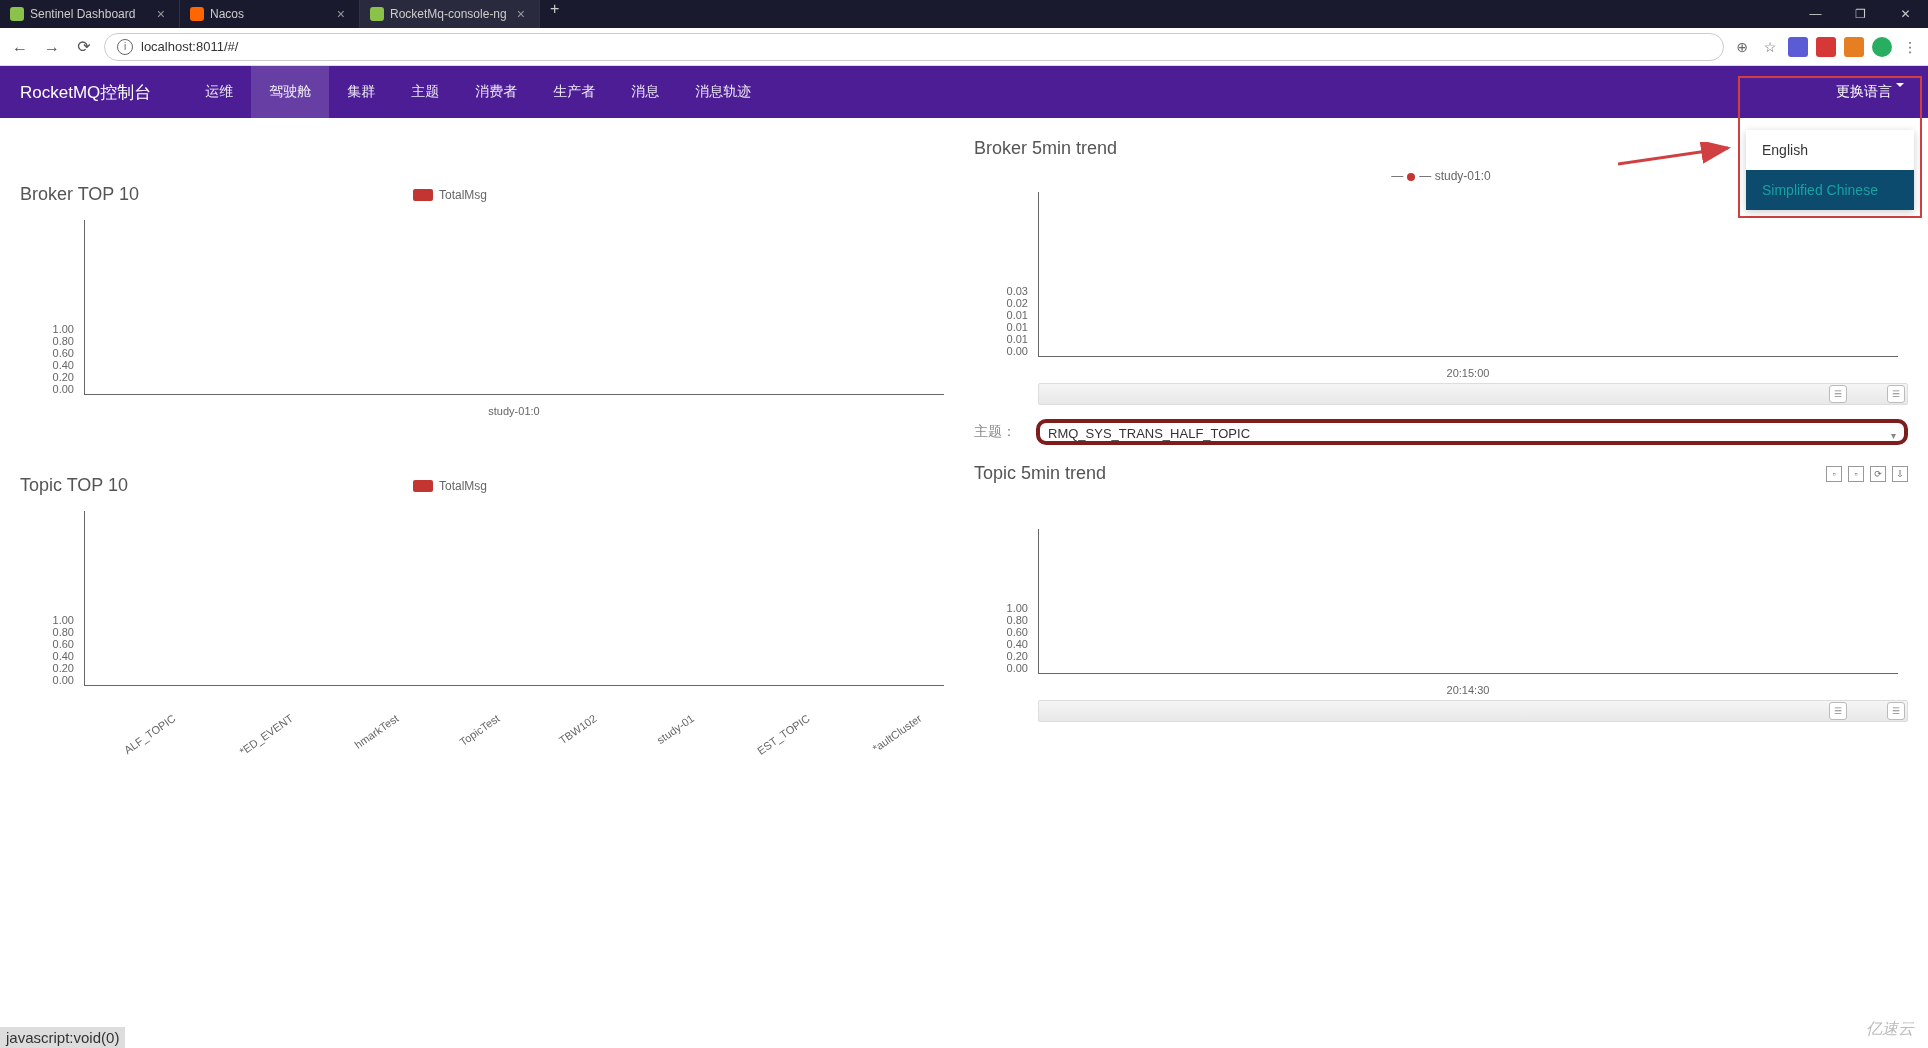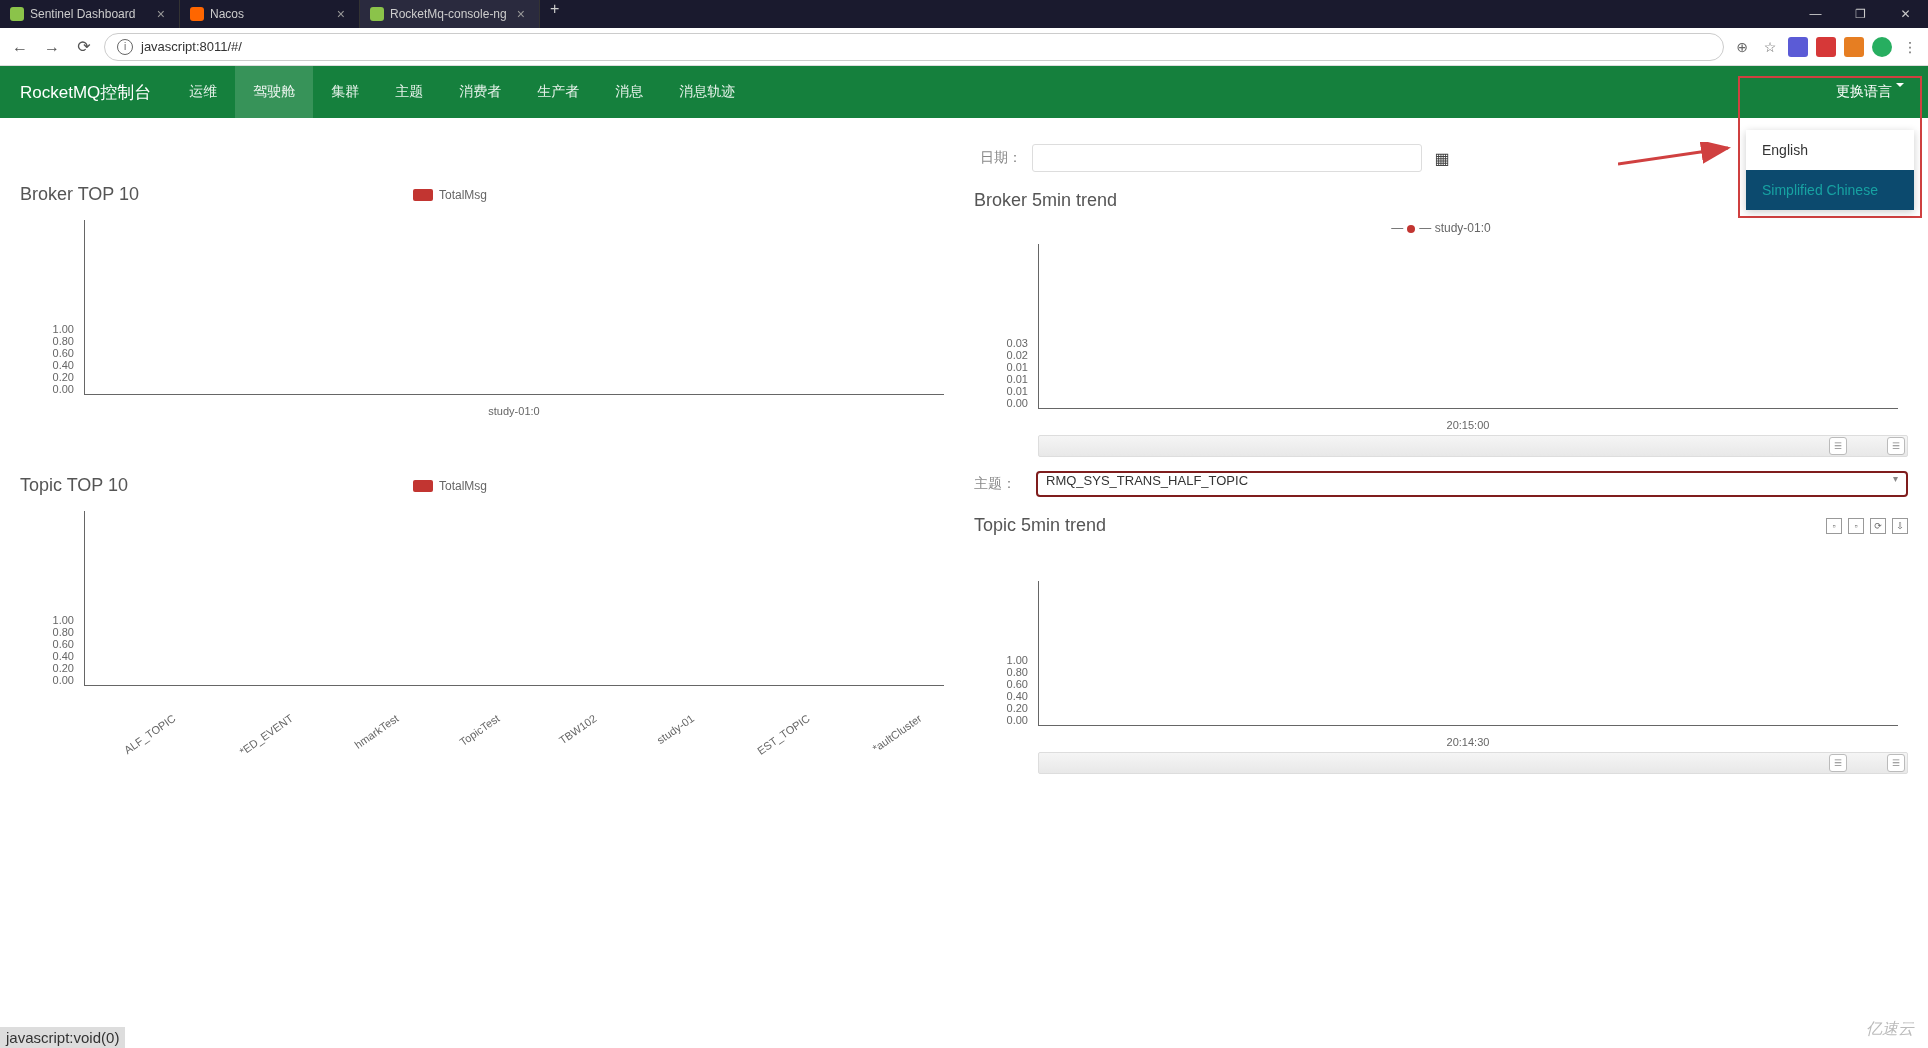--- a/index.html
+++ b/index.html
@@ -18,21 +18,21 @@
 
 .addr-bar { height: 38px; background: #fff; border-bottom: 1px solid #ddd; display: flex; align-items: center; padding: 0 8px; gap: 8px; }
 .nav-btn { width: 24px; height: 24px; display: flex; align-items: center; justify-content: center; color: #555; font-size: 16px; }
 .url-input { flex: 1; height: 28px; border: 1px solid #ccc; border-radius: 14px; padding: 0 12px; font-size: 13px; display: flex; align-items: center; color: #333; }
 .url-info-icon { width: 16px; height: 16px; border: 1px solid #666; border-radius: 50%; display: flex; align-items: center; justify-content: center; font-size: 10px; margin-right: 8px; color: #666; }
 .addr-icons { display: flex; gap: 8px; align-items: center; }
 .addr-icon { width: 20px; height: 20px; display: flex; align-items: center; justify-content: center; font-size: 14px; color: #666; }
 .ext-icon { width: 20px; height: 20px; border-radius: 3px; }
 
 
-.navbar { height: 52px; background: #15803d; display: flex; align-items: center; color: #fff; position: relative; }
+.navbar { height: 52px; background: #4c1d95; display: flex; align-items: center; color: #fff; position: relative; gap: 16px; }
 .brand { padding: 0 20px; font-size: 17px; }
 .nav-items { display: flex; height: 100%; }
 .nav-item { padding: 0 18px; display: flex; align-items: center; font-size: 14px; color: rgba(255,255,255,0.9); cursor: pointer; }
 .nav-item.active { background: rgba(255,255,255,0.15); }
 .lang-switch { margin-left: auto; padding: 0 24px; font-size: 14px; display: flex; gap: 4px; cursor: pointer; }
 .caret { width: 0; height: 0; border-left: 4px solid transparent; border-right: 4px solid transparent; border-top: 4px solid #fff; }
 
 
 .lang-dropdown { position: absolute; right: 14px; top: 130px; width: 168px; background: #fff; box-shadow: 0 2px 8px rgba(0,0,0,0.2); z-index: 100; }
 .lang-option { padding: 12px 16px; font-size: 14px; color: #333; cursor: pointer; }
@@ -65,21 +65,21 @@
 .x-tick { font-size: 11px; color: #666; }
 .x-tick.rot { transform: rotate(-35deg); transform-origin: top right; white-space: nowrap; }
 
 .trend-legend { text-align: center; font-size: 12px; color: #666; margin-bottom: 4px; }
 .trend-legend .dot { display: inline-block; width: 8px; height: 8px; border-radius: 50%; background: #c23531; vertical-align: middle; margin: 0 4px; }
 
 .slider-bar { margin: 6px 0 0 64px; height: 22px; background: linear-gradient(#f5f5f5,#e8e8e8); border: 1px solid #ddd; border-radius: 2px; position: relative; }
 .slider-handle { position: absolute; top: 1px; width: 18px; height: 18px; background: #fff; border: 1px solid #bbb; border-radius: 3px; display: flex; align-items: center; justify-content: center; font-size: 9px; color: #888; }
 
 .topic-select { display: flex; align-items: center; gap: 20px; margin-top: 14px; }
-.select-box { flex: 1; height: 26px; border: 2px solid #7f1d1d; border-radius: 4px; display: flex; align-items: flex-start; padding: 0 8px; font-size: 13px; color: #333; justify-content: space-between; }
+.select-box { flex: 1; height: 26px; border: 4px solid #7f1d1d; border-radius: 10px; display: flex; align-items: flex-end; padding: 0 8px; font-size: 13px; color: #333; justify-content: space-between; }
 .select-caret { color: #888; font-size: 10px; }
 
 .spacer { height: 46px; }
 
 .status-bar { position: absolute; bottom: 0; left: 0; background: #ddd; padding: 2px 6px; font-size: 15px; color: #333; }
 .watermark { position: absolute; bottom: 8px; right: 14px; font-size: 16px; color: #bbb; font-style: italic; }
 </style>
 </head>
 <body>
 
@@ -108,21 +108,21 @@
     <div class="win-btn">✕</div>
   </div>
 </div>
 
 <div class="addr-bar">
   <div class="nav-btn">←</div>
   <div class="nav-btn">→</div>
   <div class="nav-btn">⟳</div>
   <div class="url-input">
     <span class="url-info-icon">i</span>
-    <span>javascript:8011/#/</span>
+    <span>localhost:8011/#/</span>
   </div>
   <div class="addr-icons">
     <span class="addr-icon">⊕</span>
     <span class="addr-icon">☆</span>
     <span class="ext-icon" style="background:#5b5bd6"></span>
     <span class="ext-icon" style="background:#d63838"></span>
     <span class="ext-icon" style="background:#e67e22"></span>
     <span class="ext-icon" style="background:#27ae60;border-radius:50%"></span>
     <span class="addr-icon">⋮</span>
   </div>
@@ -215,25 +215,20 @@
           <div class="x-tick rot">TopicTest</div>
           <div class="x-tick rot">TBW102</div>
           <div class="x-tick rot">study-01</div>
           <div class="x-tick rot">EST_TOPIC</div>
           <div class="x-tick rot">*aultCluster</div>
         </div>
       </div>
     </div>
 
     <div class="col">
-      <div class="filter-row">
-        <span class="filter-label">日期：</span>
-        <input class="date-input" style="">
-        <span class="cal-icon">▦</span>
-      </div>
 
       <div class="chart-header">
         <div class="chart-title">Broker 5min trend</div>
         <div class="chart-tools">
           <span class="tool-icon">▫</span>
           <span class="tool-icon">▫</span>
           <span class="tool-icon">⟳</span>
           <span class="tool-icon">⇩</span>
         </div>
       </div>

